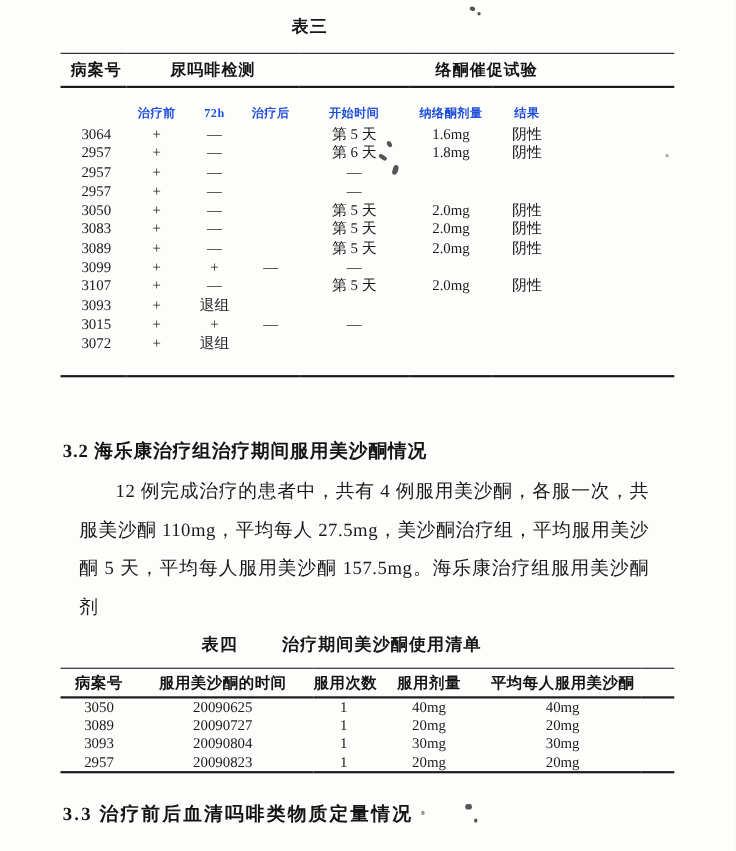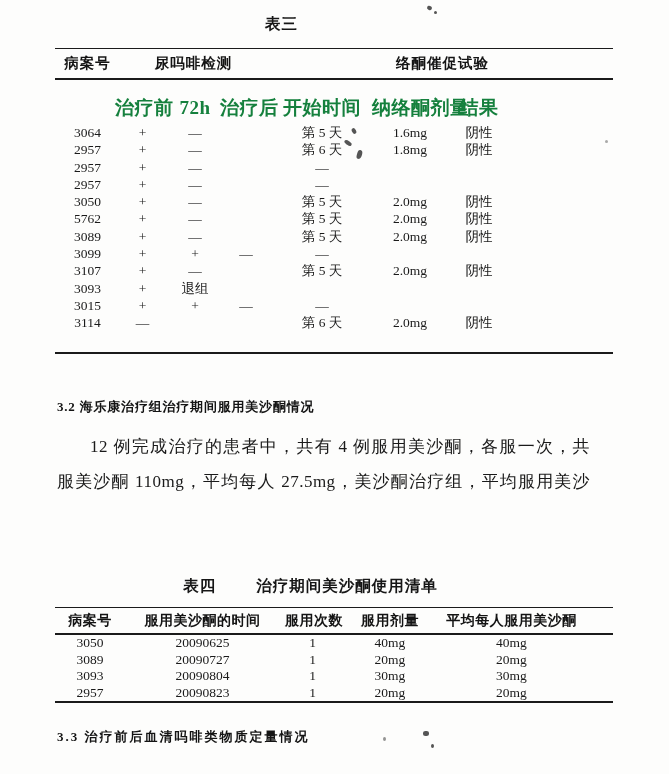--- a/index.html
+++ b/index.html
@@ -30,51 +30,51 @@
   td:first-child,th:first-child{text-align:center;padding-left:5px;}
 
   
   #table3{top:48px;border-top:1.7px solid #1b1b1b;border-bottom:2px solid #1b1b1b;}
   #table3 .ghead th{
     font-weight:bold;font-size:14.5px;letter-spacing:1px;
     height:29px;vertical-align:middle;
     border-bottom:2.5px solid #1b1b1b;color:#141414;
   }
   #table3 .shead th{
-    font-weight:bold;font-size:19px;letter-spacing:0.5px;
-    padding-top:15px;padding-bottom:3px;color:#15803d;
+    font-weight:bold;font-size:11px;letter-spacing:0.5px;
+    padding-top:15px;padding-bottom:3px;color:#1d4ed8;
   }
   #table3 tbody td{
     font-size:13.5px;line-height:17.3px;height:17.3px;color:#1a1a1a;
   }
   #table3 tbody tr:last-child td{padding-bottom:20px;}
 
   
   #table4{top:607px;border-top:1.7px solid #1b1b1b;border-bottom:2px solid #1b1b1b;}
   #table4 thead th{
     font-weight:bold;font-size:14px;letter-spacing:0.5px;
     height:25px;vertical-align:middle;
     border-bottom:2.2px solid #1b1b1b;color:#141414;
   }
   #table4 tbody td{font-size:13.5px;line-height:16.6px;height:16.6px;color:#1a1a1a;}
 
   
   .secheading{
     position:absolute;left:57px;margin:0;
-    font-size:13px;font-weight:bold;color:#141414;
+    font-size:17px;font-weight:bold;color:#141414;
     white-space:nowrap;
     text-align:center;
   }
   #sec32{top:398px;letter-spacing:0.8px;}
   #sec33{top:728px;letter-spacing:2px;}
   #para{
     position:absolute;left:57px;top:429px;width:533px;
     font-size:17px;letter-spacing:0.5px;color:#1a1a1a;
   }
-  .pline{line-height:35px;height:35px;white-space:nowrap;}
+  .pline{line-height:35px;height:35px;white-space:nowrap;margin-left:15px;}
   .jl{text-align:justify;text-align-last:justify;white-space:normal;}
   .indent{padding-left:33px;}
 
   
   .artifact{position:absolute;background:#2b2b2b;border-radius:50%;opacity:.8;}
   .a1{left:427px;top:6px;width:5px;height:4px;transform:rotate(20deg);}
   .a1b{left:434px;top:11px;width:3px;height:3px;}
   .a2{left:352px;top:128px;width:4px;height:6px;transform:rotate(-30deg);}
   .a3{left:344px;top:141px;width:8px;height:4px;border-radius:60% 40% 50% 50%;transform:rotate(35deg);}
   .a4{left:357px;top:150px;width:5px;height:9px;border-radius:50% 50% 60% 40%;transform:rotate(15deg);}
@@ -165,21 +165,21 @@
           <td>3050</td>
           <td>+</td>
           <td>—</td>
           <td></td>
           <td>第 5 天</td>
           <td>2.0mg</td>
           <td>阴性</td>
           <td></td>
         </tr>
         <tr>
-          <td>5762</td>
+          <td>3083</td>
           <td>+</td>
           <td>—</td>
           <td></td>
           <td>第 5 天</td>
           <td>2.0mg</td>
           <td>阴性</td>
           <td></td>
         </tr>
         <tr>
           <td>3089</td>
@@ -225,37 +225,38 @@
           <td>3015</td>
           <td>+</td>
           <td>+</td>
           <td>—</td>
           <td>—</td>
           <td></td>
           <td></td>
           <td></td>
         </tr>
         <tr>
-          <td>3114</td>
-          <td>—</td>
-          <td></td>
-          <td></td>
-          <td>第 6 天</td>
-          <td>2.0mg</td>
-          <td>阴性</td>
+          <td>3072</td>
+          <td>+</td>
+          <td>退组</td>
+          <td></td>
+          <td></td>
+          <td></td>
+          <td></td>
           <td></td>
         </tr>
       </tbody>
   </table>
 
   <h3 class="secheading" id="sec32">3.2 海乐康治疗组治疗期间服用美沙酮情况</h3>
 
   <div id="para">
     <div class="pline jl indent">12 例完成治疗的患者中，共有 4 例服用美沙酮，各服一次，共</div>
     <div class="pline jl">服美沙酮 110mg，平均每人 27.5mg，美沙酮治疗组，平均服用美沙</div>
+    <div class="pline jl">酮 5 天，平均每人服用美沙酮 157.5mg。海乐康治疗组服用美沙酮剂</div>
   </div>
 
   <div class="tcaption" id="t4-caption">
     <span class="prefix">表四</span>
     <span>治疗期间美沙酮使用清单</span>
   </div>
 
   <table id="table4">
     <colgroup>
       <col style="width:65px">

